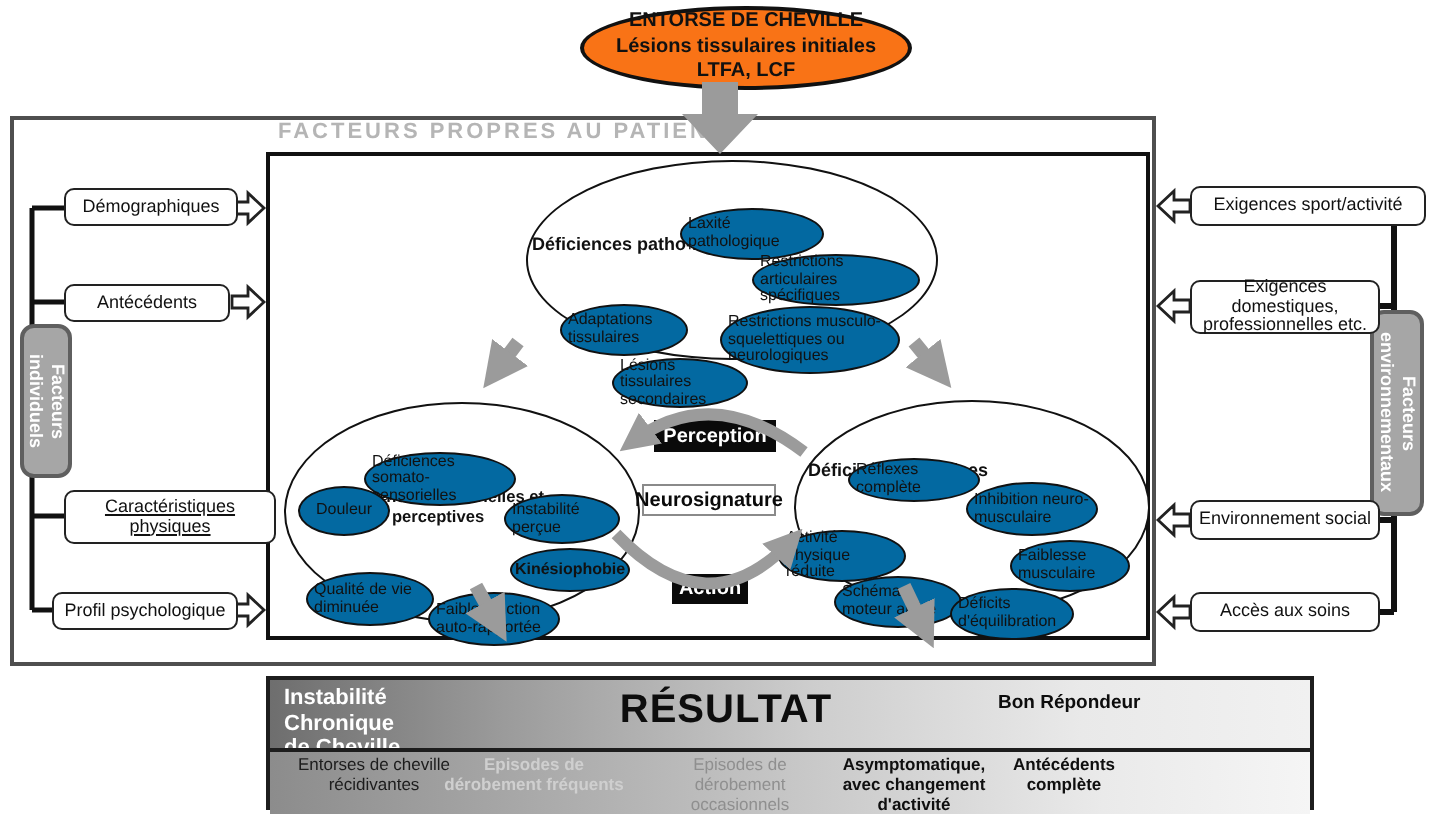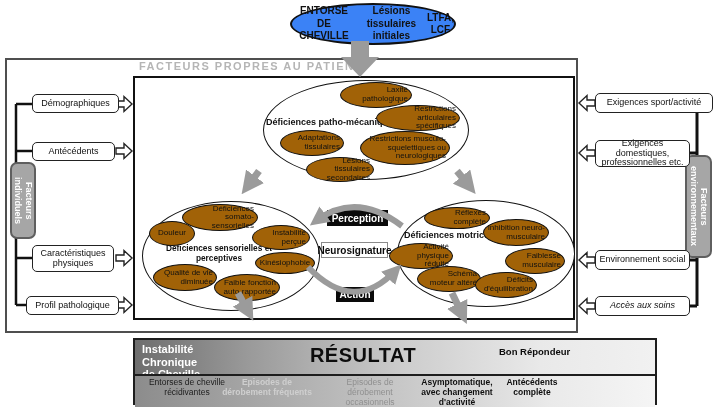--- a/index.html
+++ b/index.html
@@ -9,24 +9,24 @@
   svg{position:absolute;left:0;top:0;pointer-events:none;}
   .frame{border:2px solid #4f4f4f;}
   .mainbox{border:2px solid #111;background:#fff;}
   .frame-title{color:#b5b5b5;font-weight:bold;font-size:11px;letter-spacing:1.5px;white-space:nowrap;}
   .vlabel{background:#a6a6a6;border:2px solid #5f5f5f;border-radius:7px;color:#fff;
     font-weight:bold;font-size:9px;line-height:1.2;writing-mode:vertical-rl;
     display:flex;align-items:center;justify-content:center;text-align:center;}
   .sidebox{border:1.5px solid #222;border-radius:5px;background:#fff;display:flex;
     align-items:center;justify-content:center;text-align:center;font-size:9px;line-height:1.1;padding:1px 2px;}
   .bigell{border:1.6px solid #111;border-radius:50%;background:#fff;}
-  .ell{border:1.3px solid #111;border-radius:50%;background:#a16207;display:flex;
-    align-items:center;justify-content:center;text-align:right;font-size:8px;line-height:1.08;padding:1px 3px;}
-  .topell{border:2px solid #111;border-radius:50%;background:#3b82f6;display:flex;flex-direction:row;
-    align-items:center;justify-content:center;text-align:center;font-weight:bold;font-size:10px;line-height:1.25;}
+  .ell{border:1.3px solid #111;border-radius:50%;background:#0369a1;display:flex;
+    align-items:center;justify-content:center;text-align:left;font-size:8px;line-height:1.08;padding:1px 3px;margin-top:22px;}
+  .topell{border:2px solid #111;border-radius:50%;background:#f97316;display:flex;flex-direction:column;
+    justify-content:center;text-align:center;font-weight:bold;font-size:10px;line-height:1.25;}
   .cl{font-weight:bold;font-size:9px;white-space:nowrap;}
   .cl2{font-weight:bold;font-size:8.3px;text-align:center;line-height:1.15;}
   .blackbox{background:#0a0a0a;color:#fff;font-weight:bold;font-size:10px;display:flex;
     align-items:center;justify-content:center;}
   .neuro{background:#fff;border:1.5px solid #8a8a8a;color:#0a0a0a;font-weight:bold;font-size:10px;
     display:flex;align-items:center;justify-content:center;}
   .resbar{border:2px solid #1d1d1d;}
   .res-top{position:absolute;left:0;top:0;width:100%;height:34px;
     background:linear-gradient(to right,#6e6e6e 0%,#9a9a9a 22%,#cdcdcd 52%,#e9e9e9 78%,#f1f1f1 100%);}
   .res-bottom{position:absolute;left:0;top:34px;width:100%;height:31px;border-top:2px solid #1d1d1d;
@@ -73,43 +73,43 @@
 
   <div class="abs topell" style="left:290px;top:3px;width:166px;height:42px;">
     <div>ENTORSE DE CHEVILLE</div>
     <div>Lésions tissulaires initiales</div>
     <div>LTFA, LCF</div>
   </div>
 
   <div class="abs vlabel" style="left:10px;top:162px;width:26px;height:77px;">Facteurs individuels</div>
   <div class="abs sidebox" style="left:32px;top:94px;width:87px;height:19px;">Démographiques</div>
   <div class="abs sidebox" style="left:32px;top:142px;width:83px;height:19px;">Antécédents</div>
-  <div class="abs sidebox" style="left:32px;top:245px;width:82px;height:27px;">Caractéristiques physiques</div>
-  <div class="abs sidebox" style="left:26px;top:296px;width:93px;height:19px;">Profil pathologique</div>
+  <div class="abs sidebox" style="left:32px;top:245px;width:106px;height:27px;text-decoration:underline;">Caractéristiques physiques</div>
+  <div class="abs sidebox" style="left:26px;top:296px;width:93px;height:19px;">Profil psychologique</div>
 
   <div class="abs vlabel" style="left:685px;top:155px;width:27px;height:103px;">Facteurs environnementaux</div>
   <div class="abs sidebox" style="left:595px;top:93px;width:118px;height:20px;">Exigences sport/activité</div>
   <div class="abs sidebox" style="left:595px;top:140px;width:95px;height:27px;">Exigences domestiques, professionnelles etc.</div>
   <div class="abs sidebox" style="left:595px;top:250px;width:95px;height:20px;">Environnement social</div>
-  <div class="abs sidebox" style="left:595px;top:296px;width:95px;height:20px;font-style:italic;">Accès aux soins</div>
+  <div class="abs sidebox" style="left:595px;top:296px;width:95px;height:20px;">Accès aux soins</div>
 
   <div class="abs bigell" style="left:263px;top:80px;width:206px;height:100px;"></div>
   <div class="abs cl" style="left:266px;top:117px;">Déficiences patho-mécaniques</div>
   <div class="abs ell" style="left:340px;top:82px;width:72px;height:26px;">Laxité pathologique</div>
   <div class="abs ell" style="left:376px;top:105px;width:84px;height:26px;">Restrictions articulaires spécifiques</div>
   <div class="abs ell" style="left:280px;top:130px;width:64px;height:26px;">Adaptations tissulaires</div>
   <div class="abs ell" style="left:360px;top:131px;width:90px;height:34px;">Restrictions musculo-squelettiques ou neurologiques</div>
   <div class="abs ell" style="left:306px;top:157px;width:68px;height:25px;">Lésions tissulaires secondaires</div>
 
   <div class="abs bigell" style="left:142px;top:201px;width:178px;height:110px;"></div>
   <div class="abs cl2" style="left:164px;top:244px;width:110px;">Déficiences sensorielles et perceptives</div>
   <div class="abs ell" style="left:182px;top:204px;width:76px;height:27px;">Déficiences somato-sensorielles</div>
   <div class="abs ell" style="left:149px;top:221px;width:46px;height:25px;">Douleur</div>
   <div class="abs ell" style="left:252px;top:225px;width:58px;height:25px;">Instabilité perçue</div>
-  <div class="abs ell" style="left:255px;top:252px;width:60px;height:22px;">Kinésiophobie</div>
+  <div class="abs ell" style="left:255px;top:252px;width:60px;height:22px;font-weight:bold;">Kinésiophobie</div>
   <div class="abs ell" style="left:214px;top:274px;width:66px;height:27px;">Faible fonction auto-rapportée</div>
   <div class="abs ell" style="left:153px;top:264px;width:64px;height:27px;">Qualité de vie diminuée</div>
 
   <div class="abs bigell" style="left:397px;top:200px;width:178px;height:107px;"></div>
   <div class="abs cl" style="left:404px;top:230px;">Déficiences motrices</div>
   <div class="abs ell" style="left:424px;top:207px;width:66px;height:22px;">Réflexes complète</div>
   <div class="abs ell" style="left:483px;top:219px;width:66px;height:27px;">Inhibition neuro-musculaire</div>
   <div class="abs ell" style="left:389px;top:243px;width:64px;height:26px;">Activité physique réduite</div>
   <div class="abs ell" style="left:505px;top:248px;width:60px;height:26px;">Faiblesse musculaire</div>
   <div class="abs ell" style="left:417px;top:266px;width:64px;height:26px;">Schéma moteur altéré</div>

